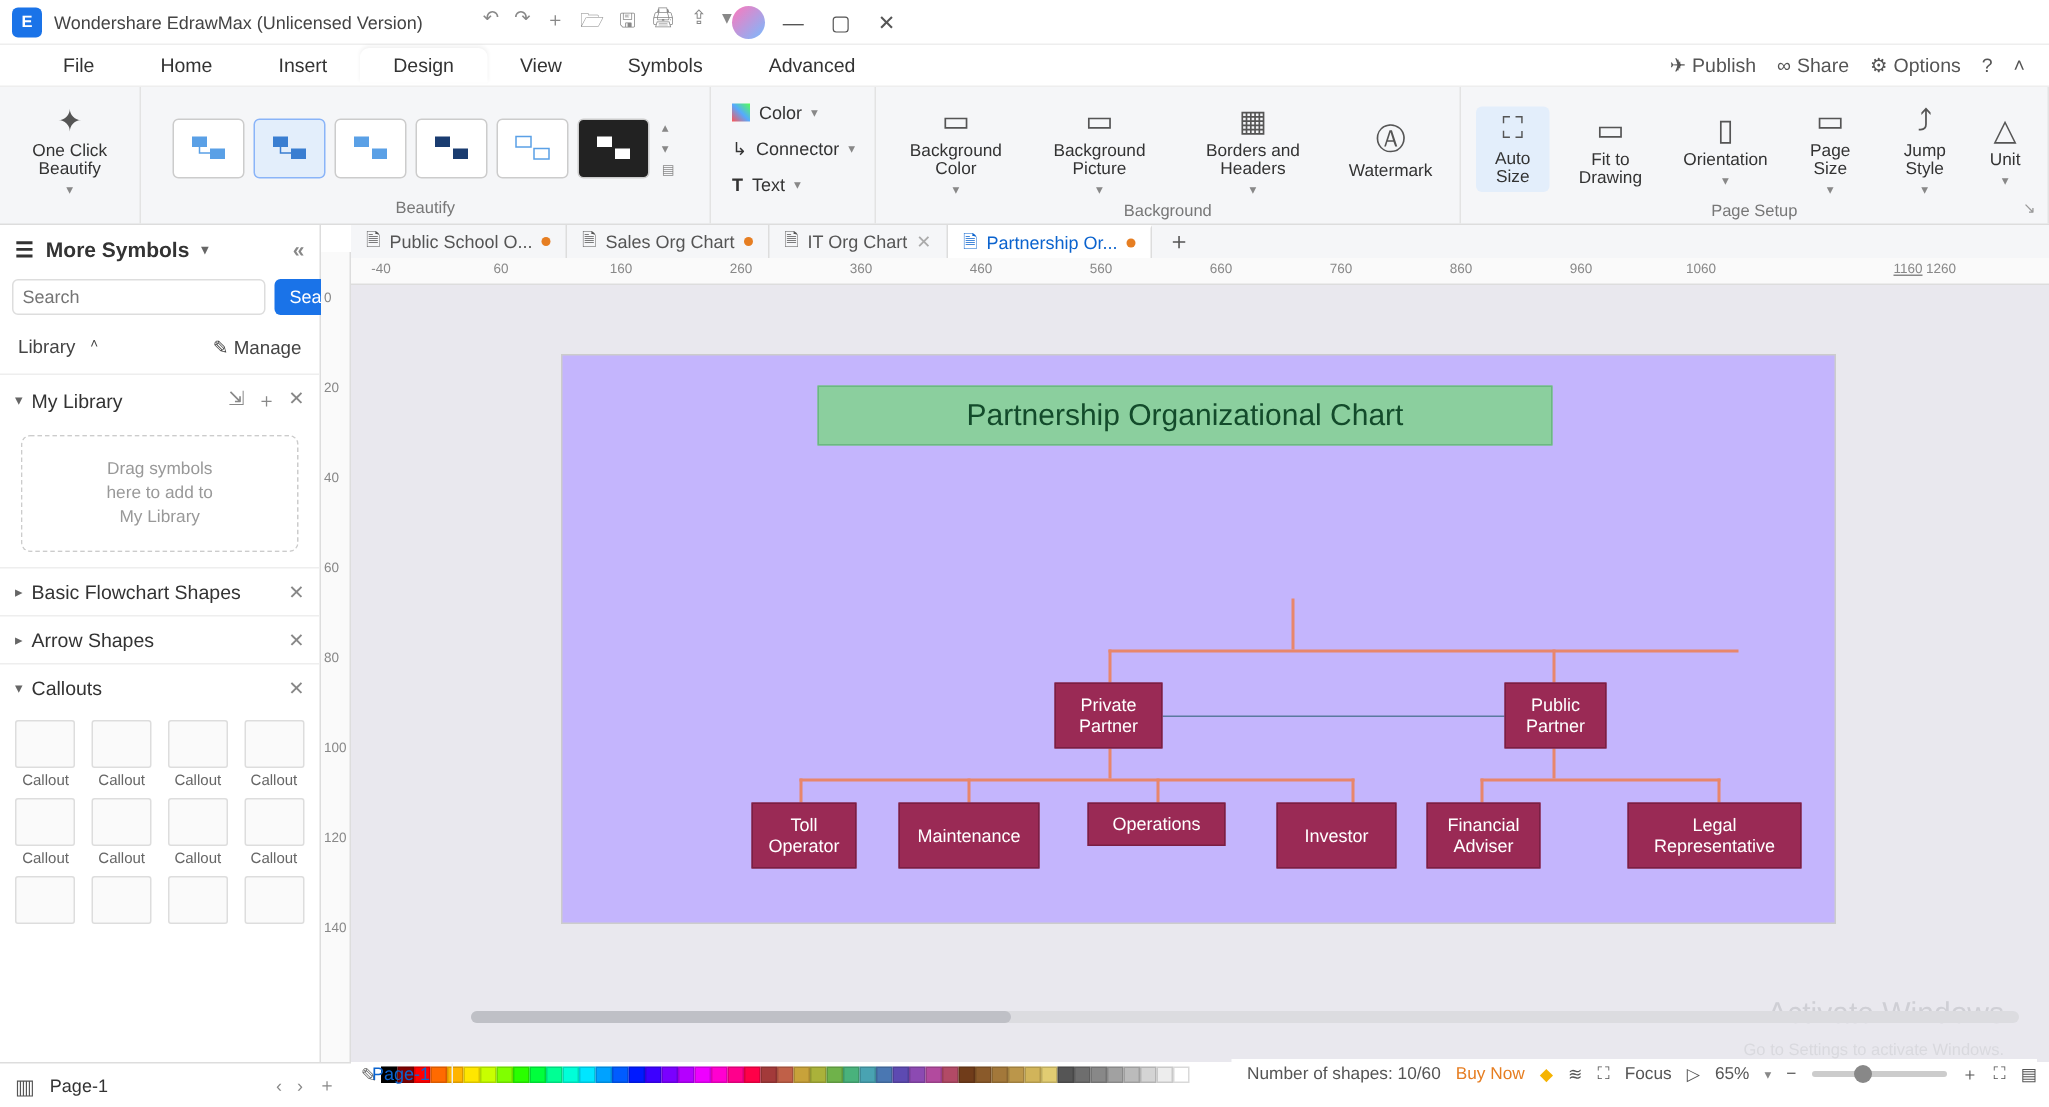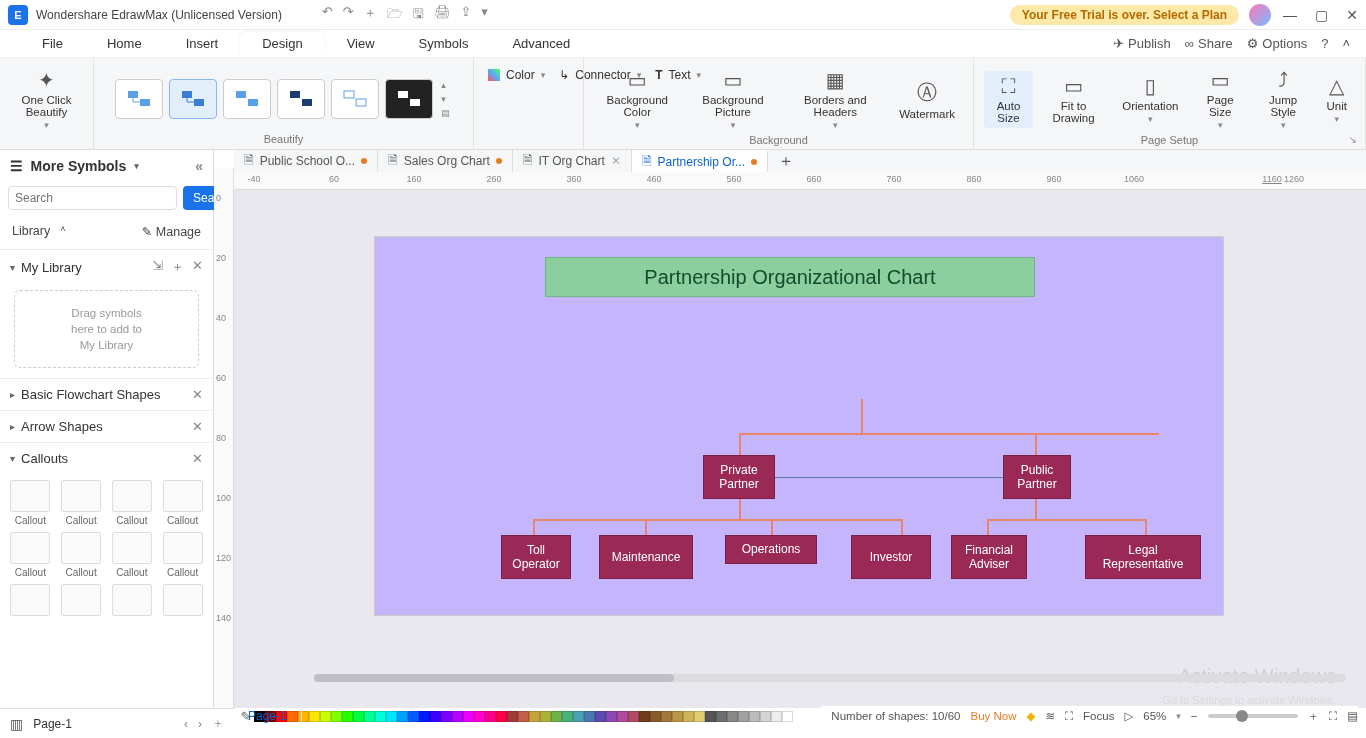--- a/index.html
+++ b/index.html
@@ -118,21 +118,20 @@
   <div class="qat">
     <span>↶</span>
     <span>↷</span>
     <span>＋</span>
     <span>🗁</span>
     <span>🖫</span>
     <span>🖨</span>
     <span>⇪</span>
     <span>▾</span>
   </div>
-  <div class="trial-pill">Your Free Trial is over. Select a Plan</div>
   <div class="avatar-circle"></div>
   <div class="win-controls">
     <span>—</span>
     <span>▢</span>
     <span>✕</span>
   </div>
 </div>
 
 <div class="menubar">
   <div class="mitem">File</div>
@@ -216,21 +215,21 @@
       <div class="style-arrows">
           <span>▴</span>
           <span>▾</span>
           <span>▤</span>
         </div>
     </div>
     <div class="rg-label">Beautify</div>
   </div>
 
   <div class="ribbon-group" style="width:110px; align-items:flex-start">
-    <div class="rg-body" style="flex-direction:row; align-items:flex-start; gap:6px; padding-top:2px">
+    <div class="rg-body" style="flex-direction:column; align-items:flex-start; gap:6px; padding-top:2px">
       <div class="small-btn">
           <span class="swatch"></span>
           <span>Color</span>
           <span style="font-size:9px;color:#888">▾</span>
         </div>
       <div class="small-btn">
           <span>↳</span>
           <span>Connector</span>
           <span style="font-size:9px;color:#888">▾</span>
         </div>

